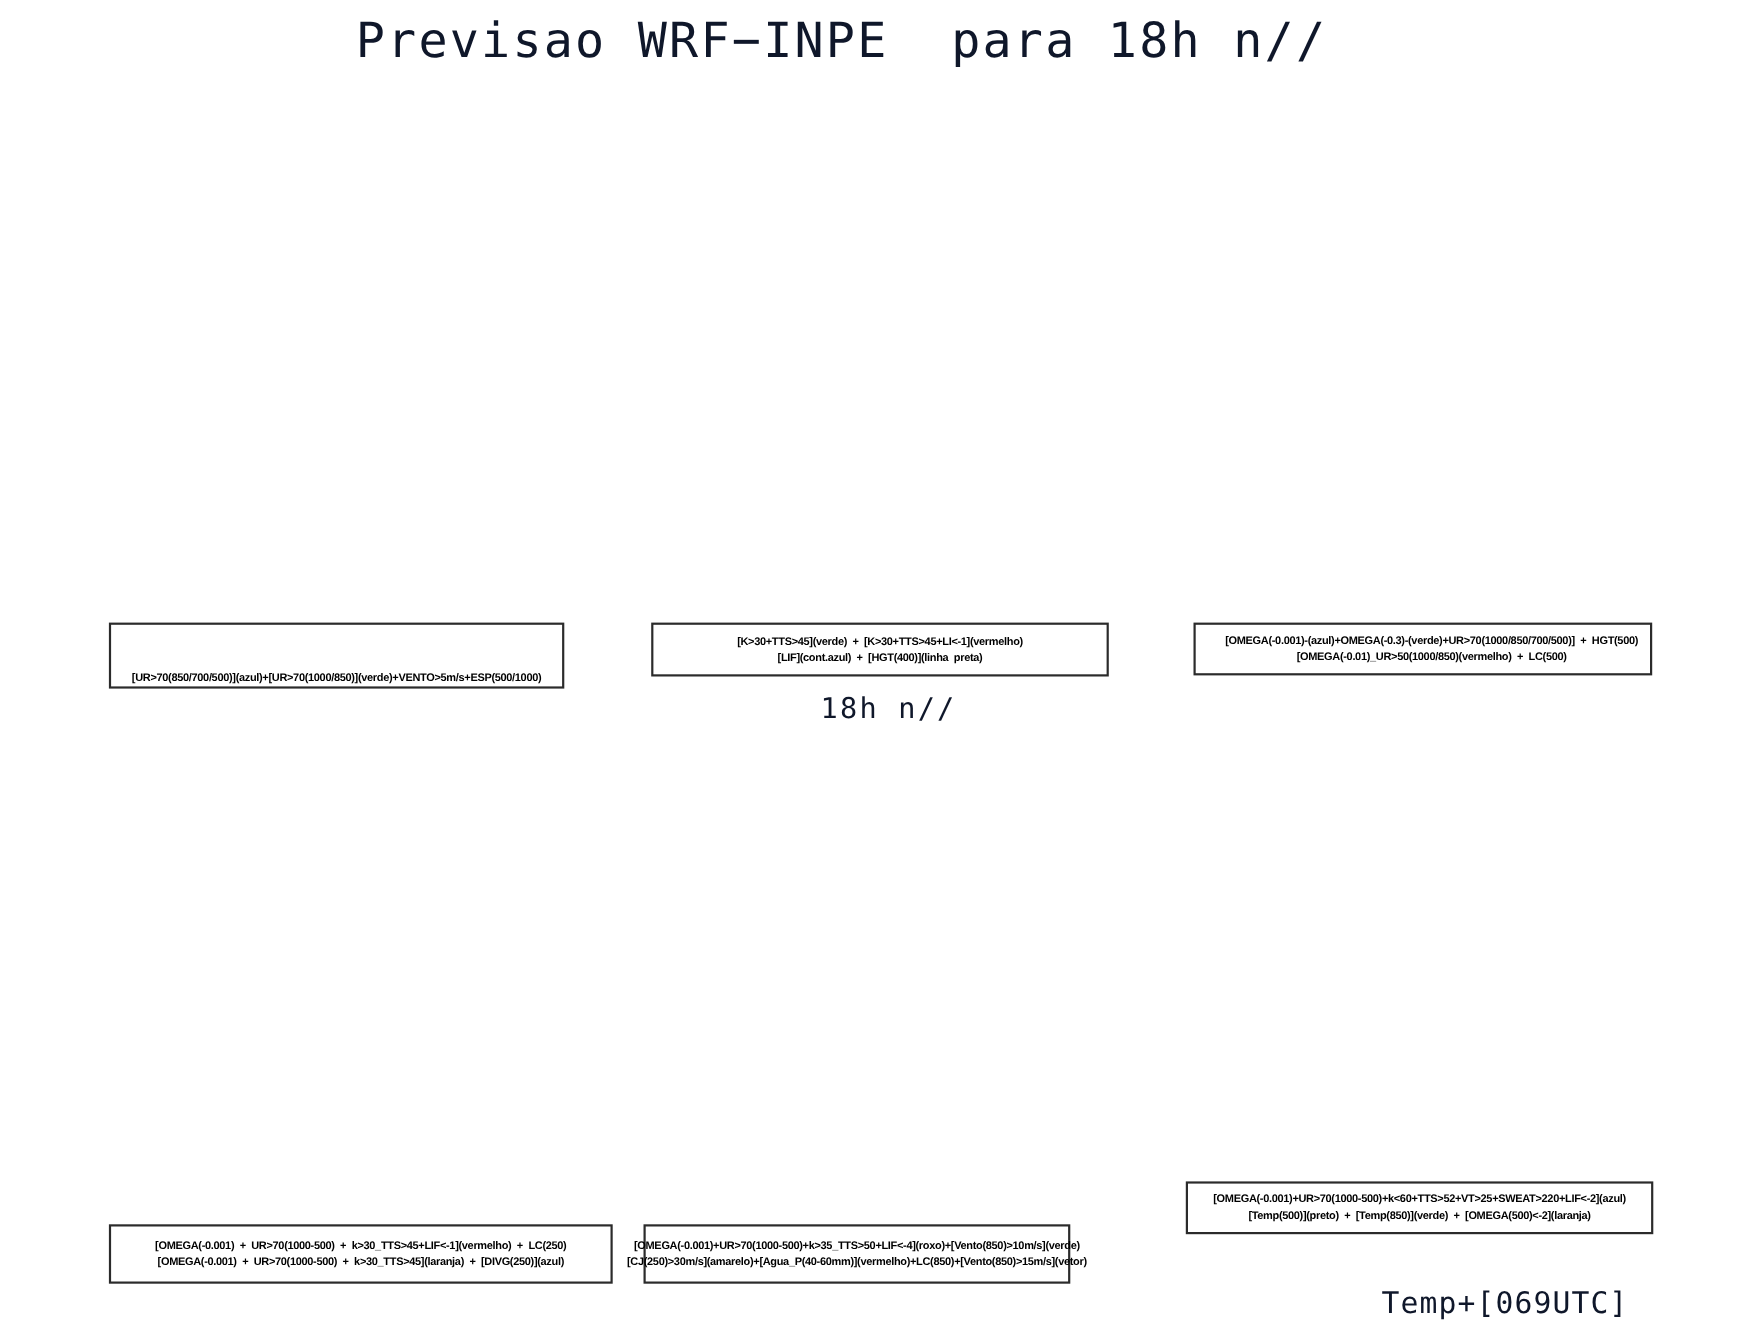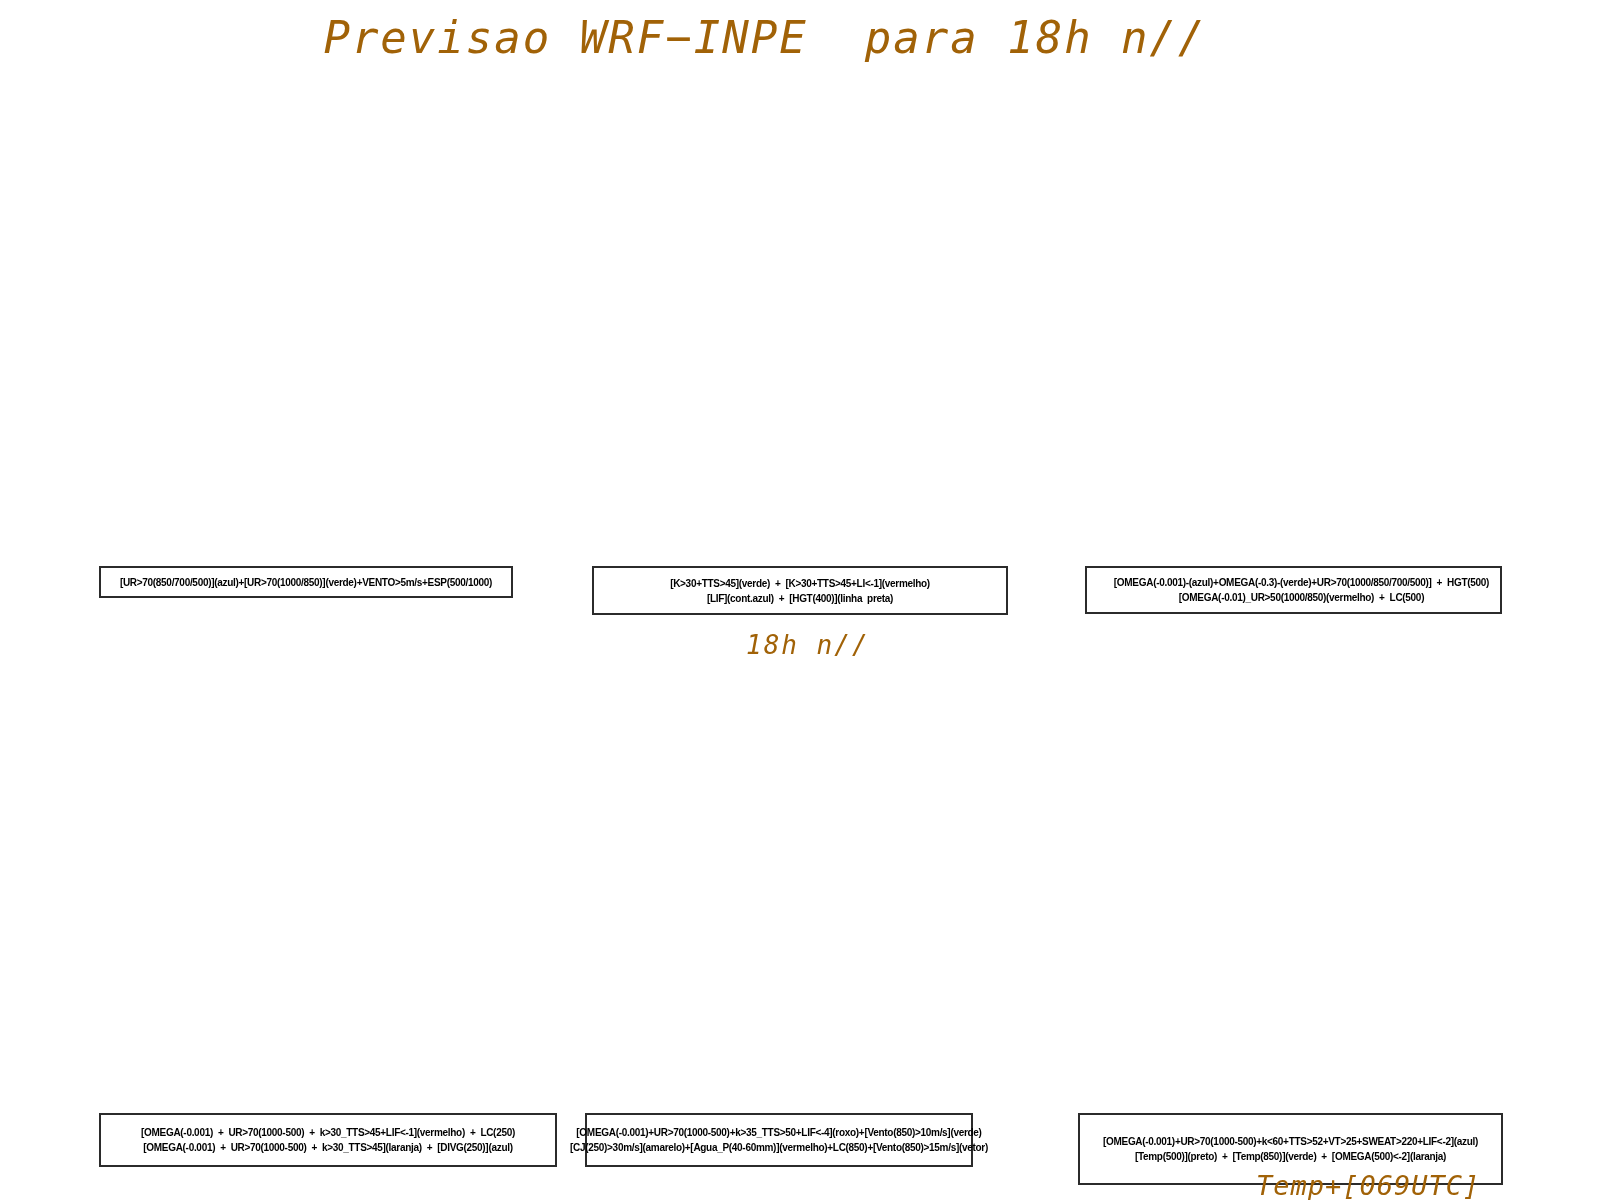--- a/index.html
+++ b/index.html
@@ -10,23 +10,22 @@
   body {
     position: relative;
     width: 1600px;
     height: 1200px;
     overflow: hidden;
   }
   
   .plot-font {
     font-family: "DejaVu Sans Mono", monospace;
     font-weight: 400;
-    color: #a16207;
+    color: #0f172a;
     white-space: pre;
-    font-style: italic;
   }
   .page-title {
     position: absolute;
     top: 12px;
     left: 0;
     width: 1530px;
     text-align: center;
     font-size: 44px;
     letter-spacing: 2px;
   }
@@ -57,26 +56,26 @@
     font-weight: 700;
     font-size: 10px;
     letter-spacing: -0.3px;
     color: #000000;
     text-align: center;
   }
   .legend-box .line {
     white-space: pre;
     line-height: 15px;
   }
-  .box-top-left      { left: 99px;   top: 566px;  width: 414px; height: 32px; }
+  .box-top-left      { left: 99px;   top: 566px;  width: 414px; height: 60px; justify-content: flex-end; }
   .box-top-center    { left: 592px;  top: 566px;  width: 416px; height: 49px; }
   .box-top-right     { left: 1085px; top: 566px;  width: 417px; height: 48px; padding-left: 16px; }
   .box-bottom-left   { left: 99px;   top: 1113px; width: 458px; height: 54px; }
   .box-bottom-center { left: 585px;  top: 1113px; width: 388px; height: 54px; }
-  .box-bottom-right  { left: 1078px; top: 1113px; width: 425px; height: 72px; }
+  .box-bottom-right  { left: 1078px; top: 1074px; width: 425px; height: 48px; }
 </style>
 </head>
 <body>
 
 <div class="plot-font page-title">Previsao WRF−INPE  para 18h n//</div>
 
 <div class="legend-box box-top-left">
   <div class="line">[UR&gt;70(850/700/500)](azul)+[UR&gt;70(1000/850)](verde)+VENTO&gt;5m/s+ESP(500/1000)</div>
 </div>
 

